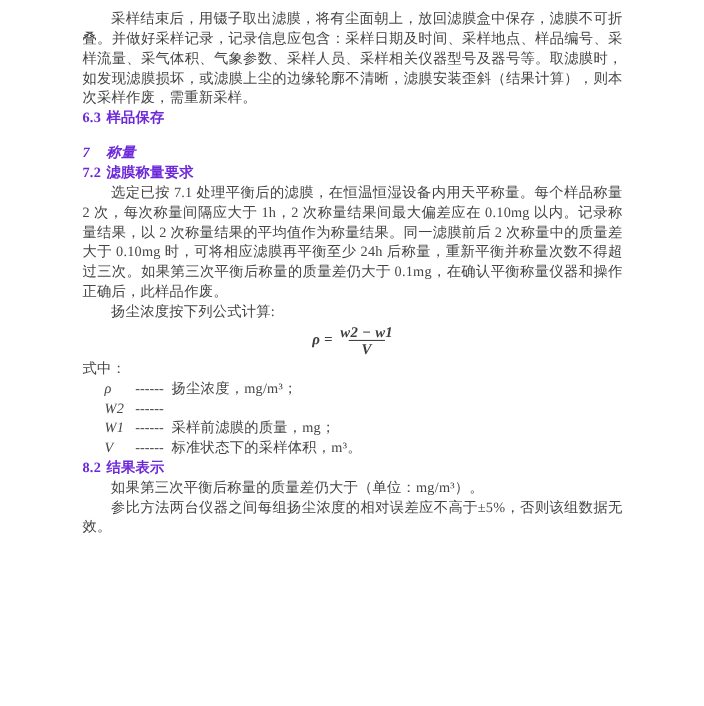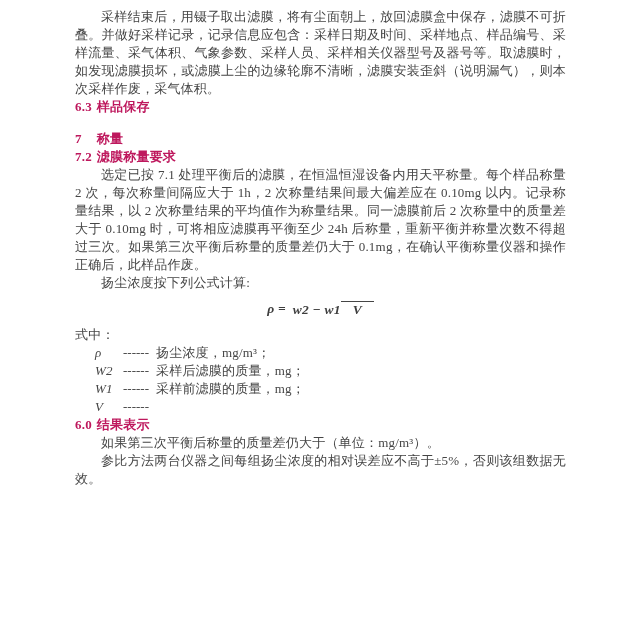--- a/index.html
+++ b/index.html
@@ -15,47 +15,47 @@
     font-family: "Liberation Serif", "DejaVu Serif", serif;
     font-size: 13px;
     line-height: 18px;
     color: #454545;
     text-align: justify;
     letter-spacing: 0.2px;
     filter: blur(0.25px);
   }
   p { margin: 0; text-indent: 2em; }
   .flush { text-indent: 0; }
-  .h { font-weight: bold; color: #be185d; text-indent: 0; }
+  .h { font-weight: bold; color: #6d28d9; text-indent: 0; }
   .sec-num { display: inline-block; margin-right: 15px; }
   .sub-num { display: inline-block; margin-right: 5px; }
-  .sp7 { margin-top: 14px; }
+  .sp7 { margin-top: 14px; font-style: italic; }
   .sp8 { margin-top: 16px; }
   .formula-row {
     display: flex; justify-content: center; align-items: center;
     height: 34px; text-indent: 0;
     font-weight: bold; font-style: italic; font-size: 13.5px;
     color: #3e3e3e;
   }
   .frac {
-    display: inline-flex; flex-direction: row; align-items: center;
+    display: inline-flex; flex-direction: column; align-items: center;
     margin-left: 7px; line-height: 15px;
   }
   .frac .den { border-top: 1.3px solid #454545; padding: 0 12px; }
   .defs { padding-left: 20px; }
   .def-row { display: flex; text-indent: 0; line-height: 18px; align-items: baseline; }
   .sym { font-style: italic; min-width: 26px; }
   .dashes { margin: 0 7px 0 2px; letter-spacing: 0; }
 </style>
 </head>
 <body>
 
 <div class="page">
 
-  <p>采样结束后，用镊子取出滤膜，将有尘面朝上，放回滤膜盒中保存，滤膜不可折叠。并做好采样记录，记录信息应包含：采样日期及时间、采样地点、样品编号、采样流量、采气体积、气象参数、采样人员、采样相关仪器型号及器号等。取滤膜时，如发现滤膜损坏，或滤膜上尘的边缘轮廓不清晰，滤膜安装歪斜（说明漏气），则本次采样作废，采气体积。</p>
+  <p>采样结束后，用镊子取出滤膜，将有尘面朝上，放回滤膜盒中保存，滤膜不可折叠。并做好采样记录，记录信息应包含：采样日期及时间、采样地点、样品编号、采样流量、采气体积、气象参数、采样人员、采样相关仪器型号及器号等。取滤膜时，如发现滤膜损坏，或滤膜上尘的边缘轮廓不清晰，滤膜安装歪斜（结果计算），则本次采样作废，需重新采样。</p>
 
   <div class="h">
     <span class="sub-num">6.3</span><span>样品保存</span>
   </div>
 
   <div class="h sp7">
     <span class="sec-num">7</span><span>称量</span>
   </div>
 
 
@@ -79,32 +79,32 @@
 
   <div class="defs">
     <div class="def-row">
       <span class="sym">ρ</span>
       <span class="dashes">------</span>
       <span>扬尘浓度，mg/m³；</span>
     </div>
     <div class="def-row">
       <span class="sym">W2</span>
       <span class="dashes">------</span>
-      <span>采样后滤膜的质量，mg；</span>
     </div>
     <div class="def-row">
       <span class="sym">W1</span>
       <span class="dashes">------</span>
       <span>采样前滤膜的质量，mg；</span>
     </div>
     <div class="def-row">
       <span class="sym">V</span>
       <span class="dashes">------</span>
+      <span>标准状态下的采样体积，m³。</span>
     </div>
   </div>
 
   <div class="h">
-    <span class="sub-num">6.0</span><span>结果表示</span>
+    <span class="sub-num">8.2</span><span>结果表示</span>
   </div>
   <p>如果第三次平衡后称量的质量差仍大于（单位：mg/m³）。</p>
   <p>参比方法两台仪器之间每组扬尘浓度的相对误差应不高于±5%，否则该组数据无效。</p>
 
 </div>
 
 </body></html>

